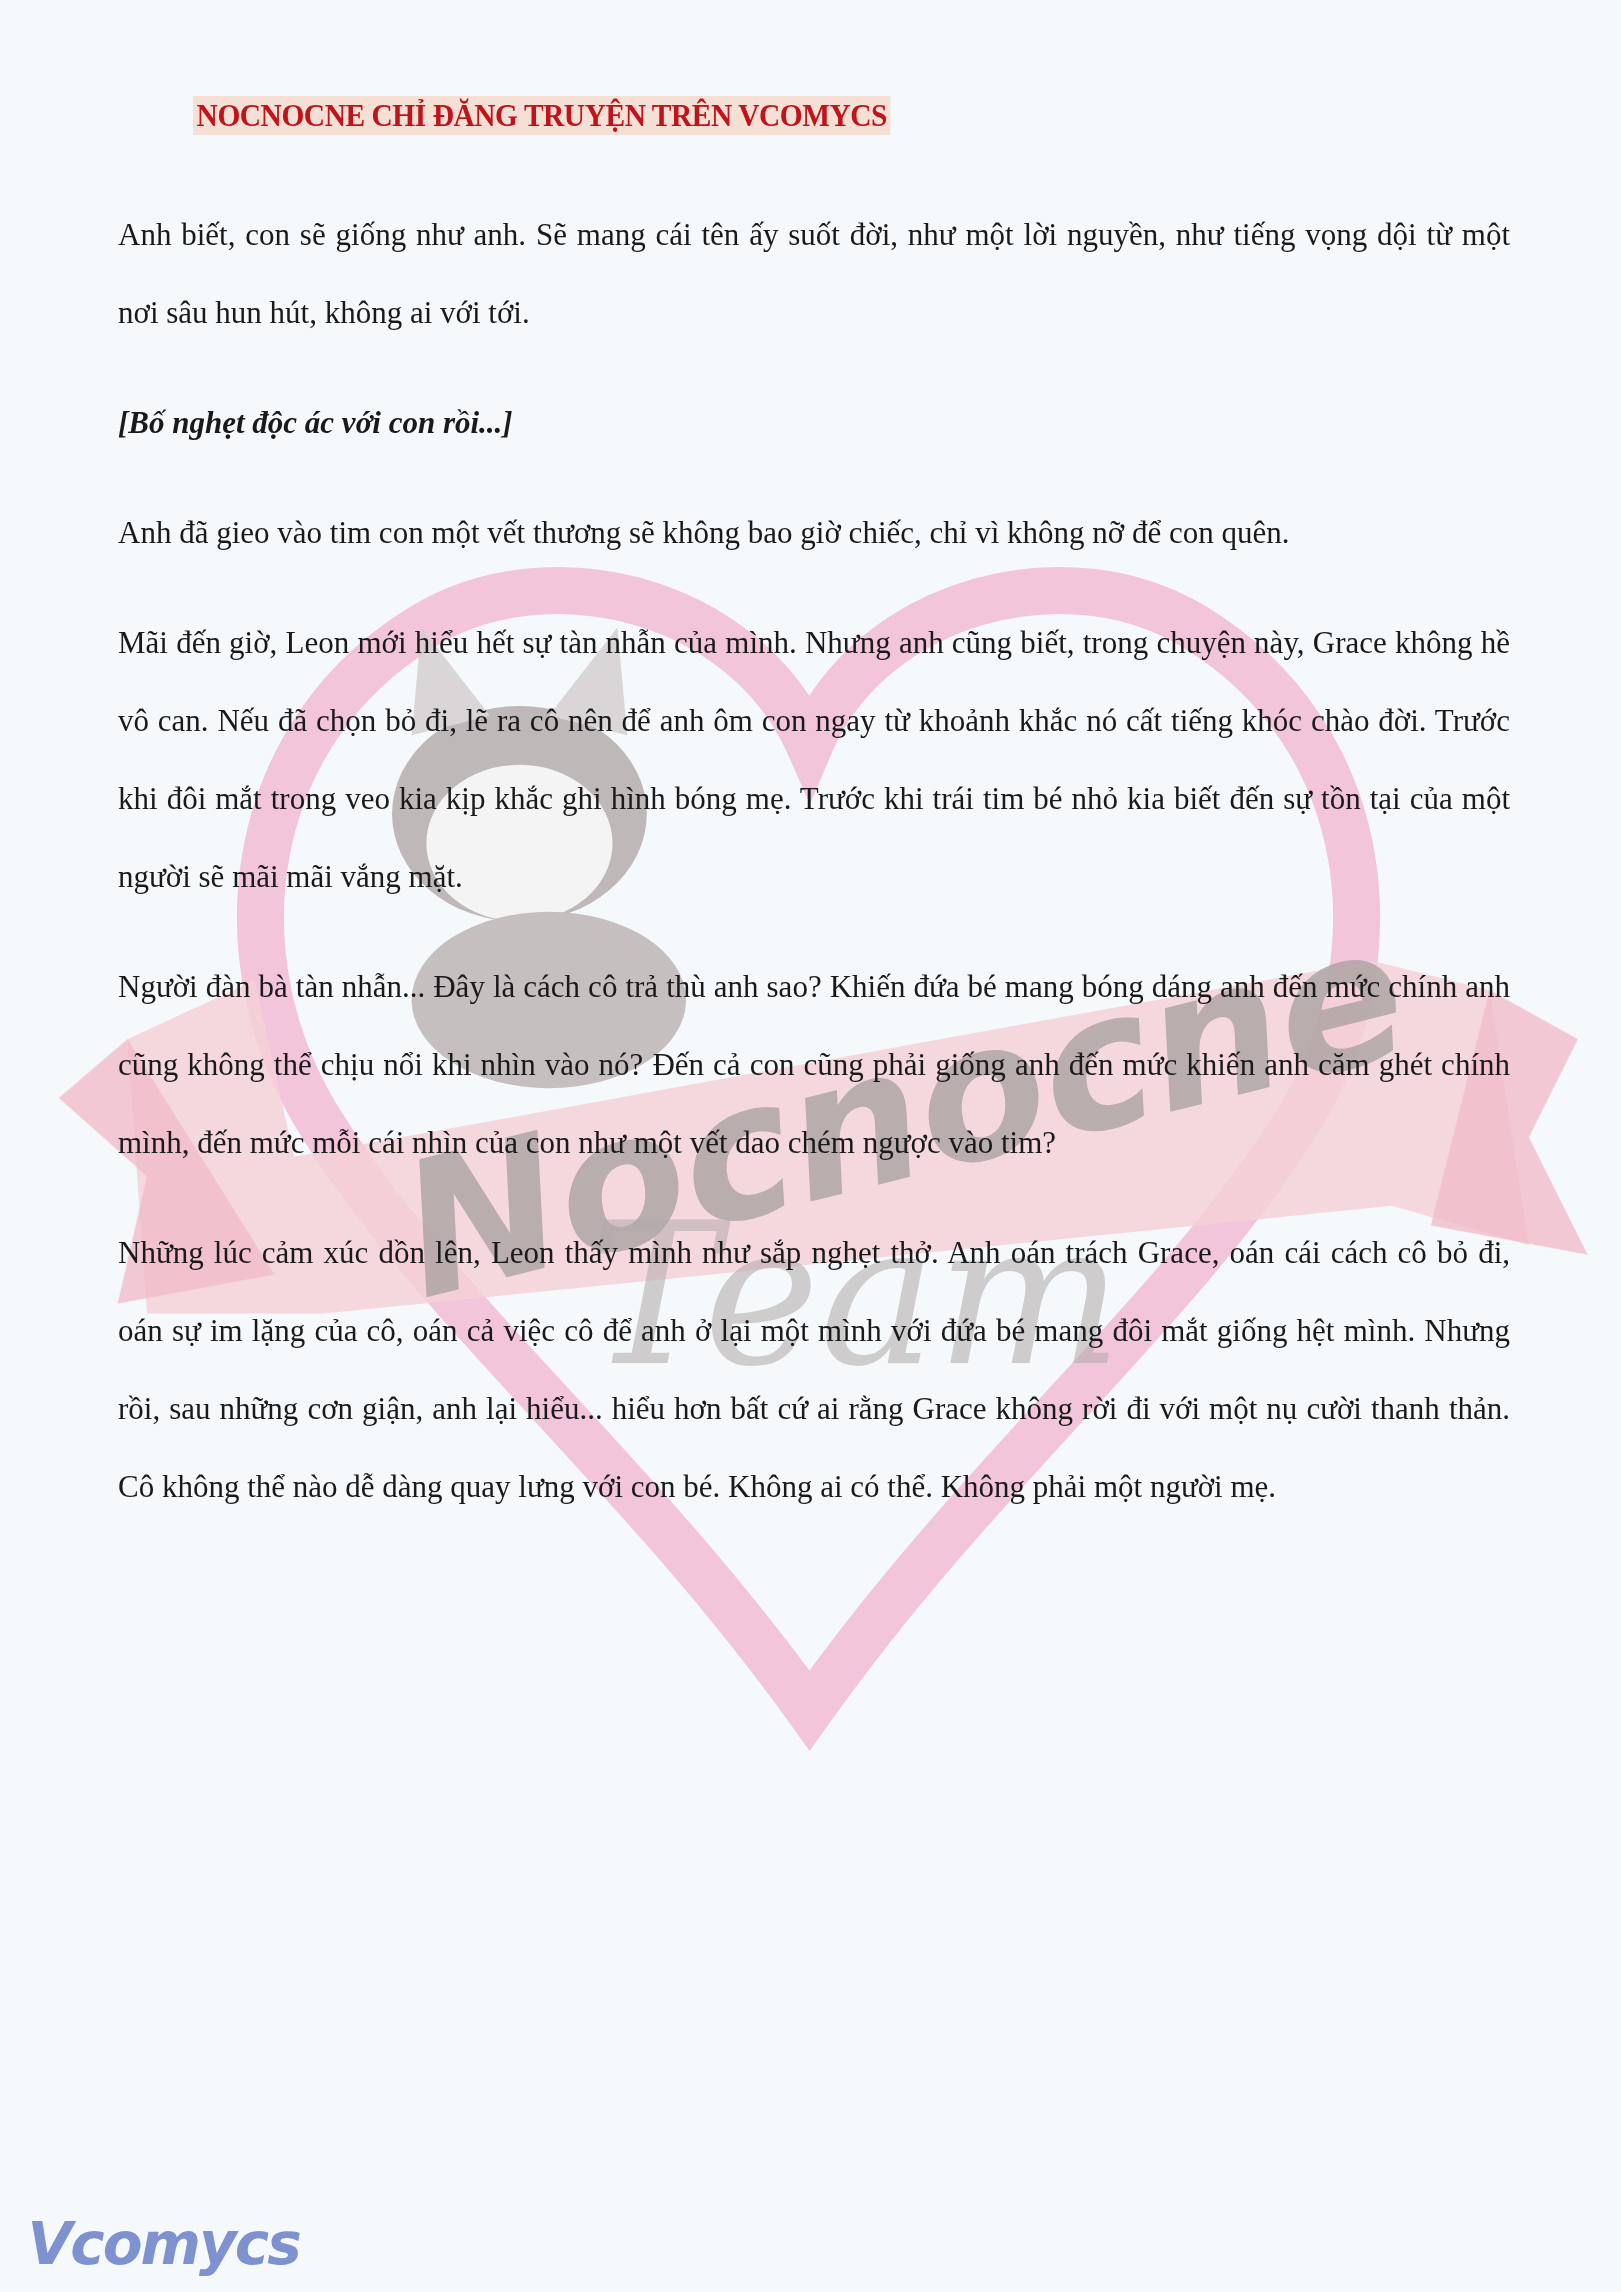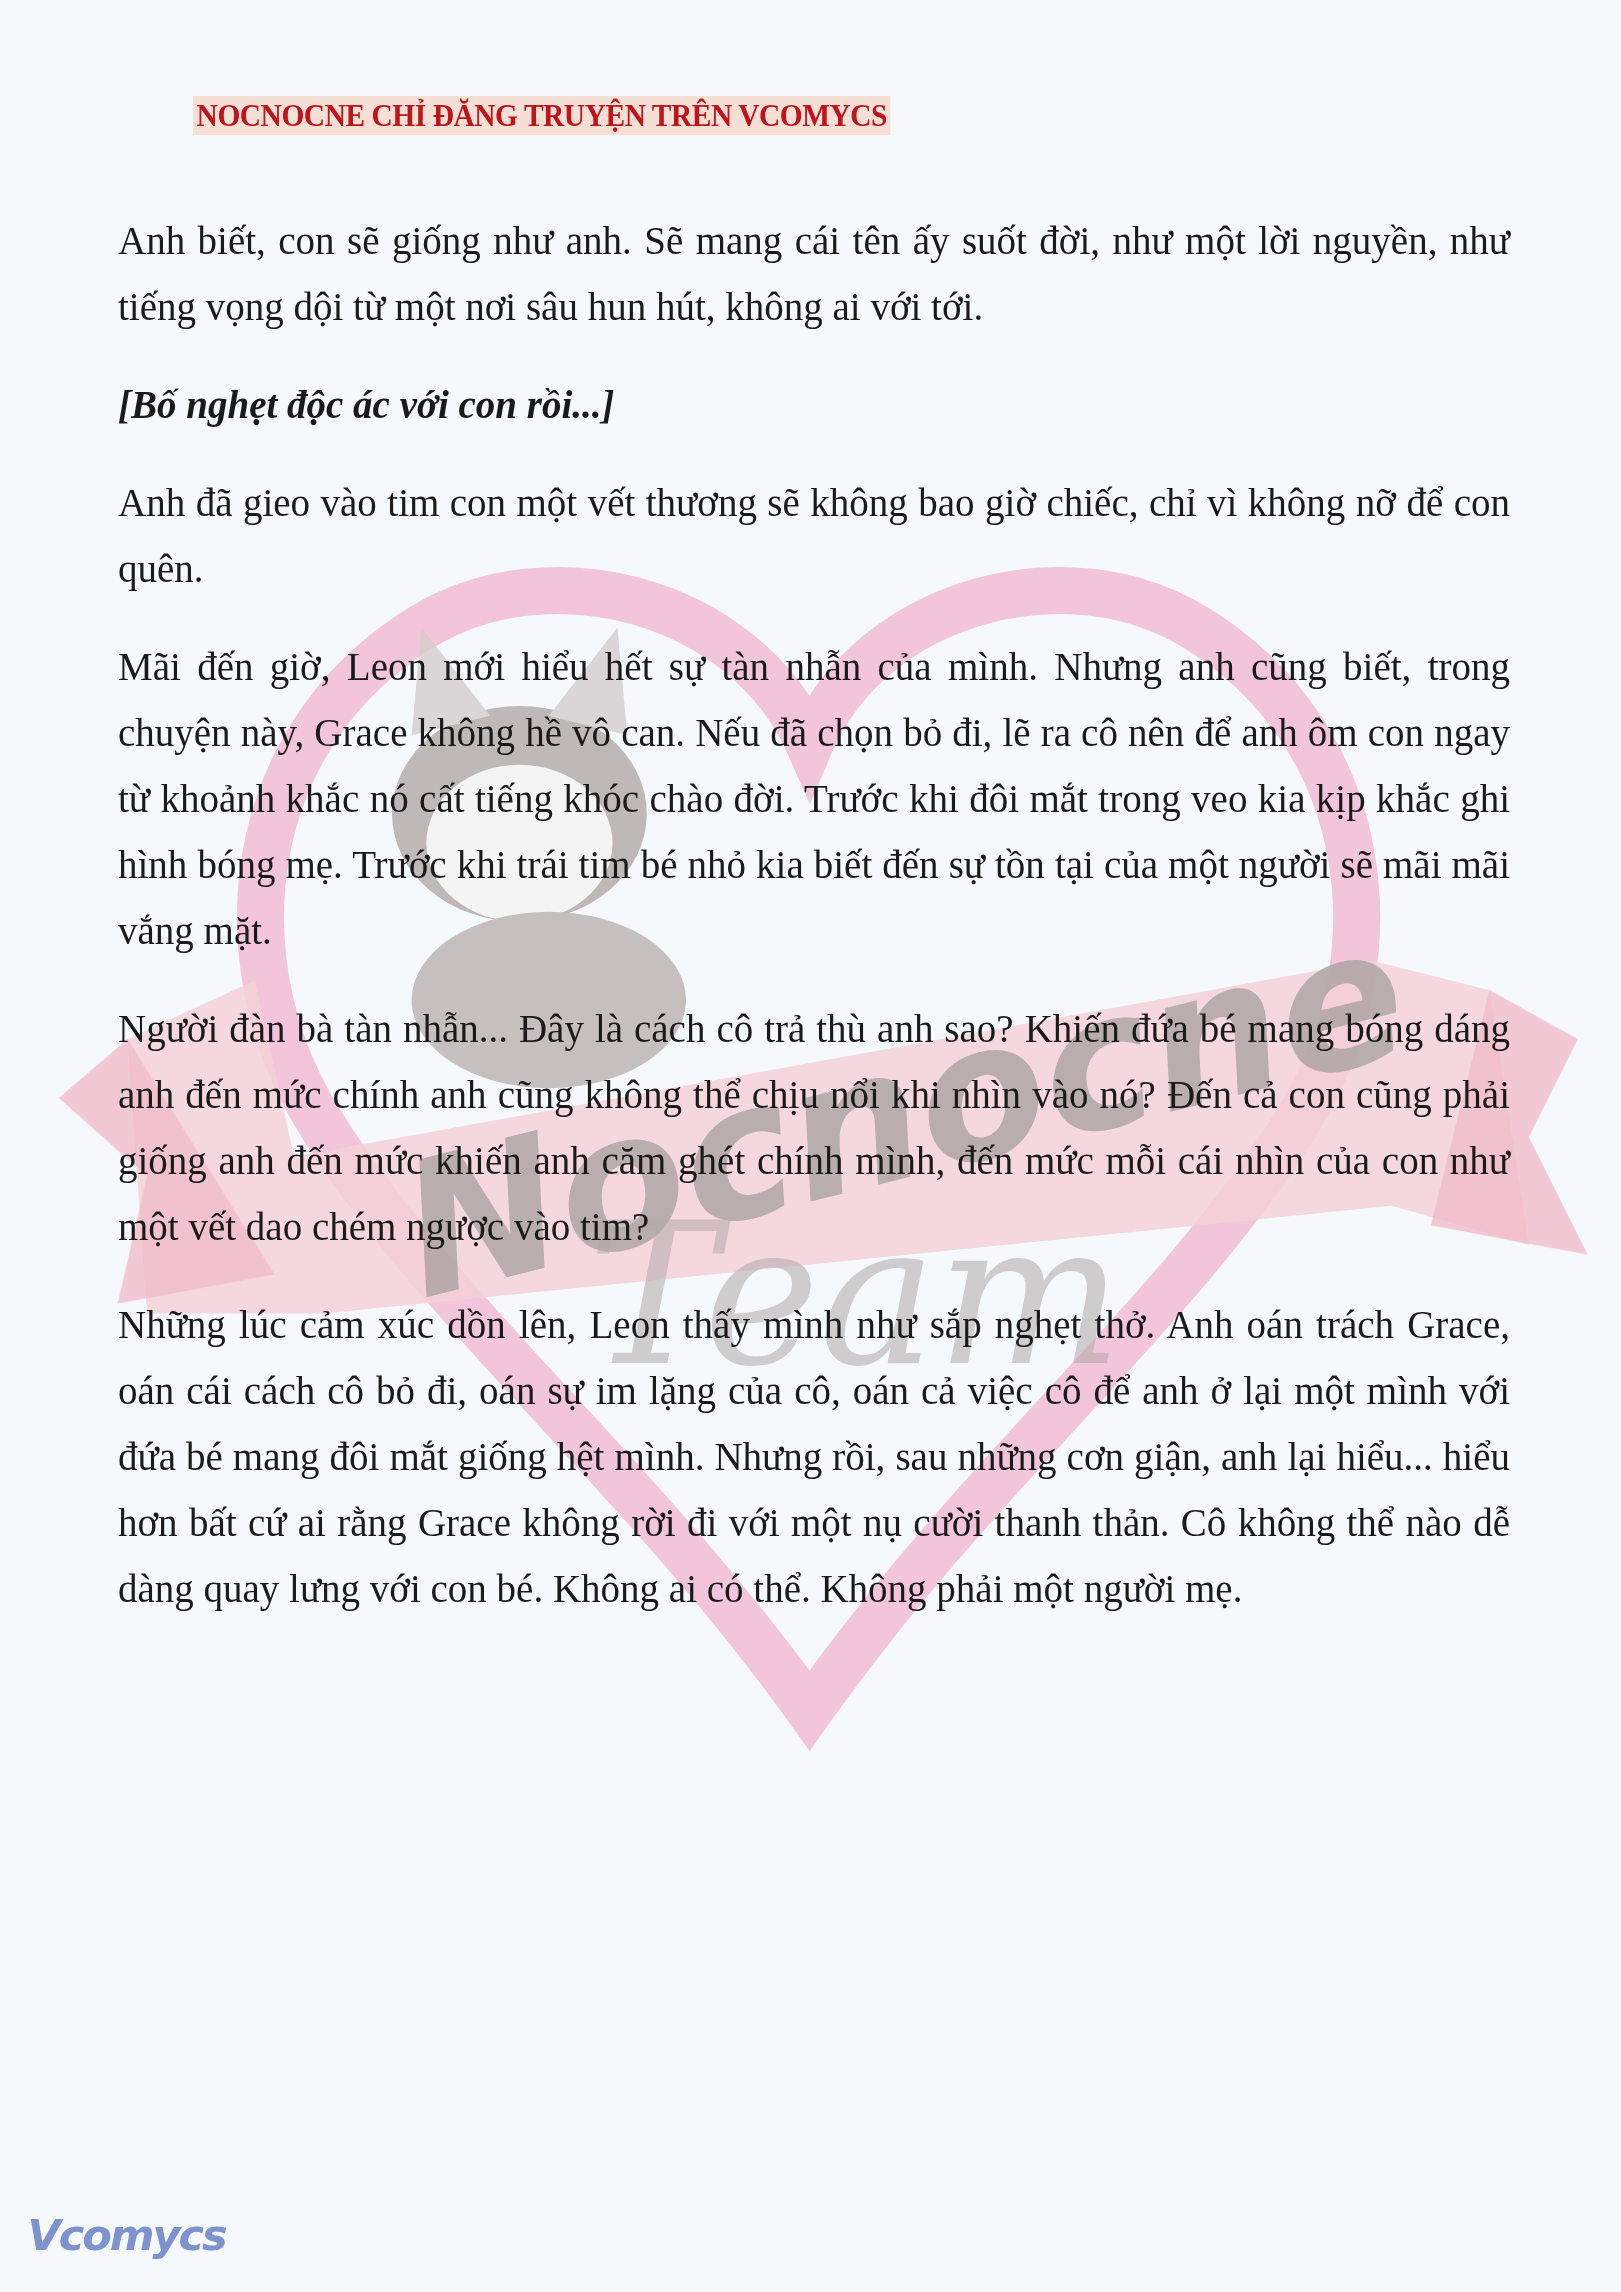--- a/index.html
+++ b/index.html
@@ -12,30 +12,30 @@
   .watermark { position: absolute; left: 0; top: 0; width: 1621px; height: 2293px; pointer-events: none; z-index: 0; }
   .header-banner {
     position: absolute; left: 193px; top: 96px;
     background: #f6e0d6; padding: 2px 3.9px;
     font-family: "Liberation Serif", serif; font-weight: bold;
     font-size: 32px; letter-spacing: -0.5px;
     color: #c0131a; line-height: 35px; z-index: 2;
     transform: scaleX(0.92); transform-origin: left center;
   }
   .content {
-    position: absolute; left: 118px; top: 208px; width: 1392px; z-index: 2;
-    font-size: 39px; line-height: 66px;
+    position: absolute; left: 118px; top: 196px; width: 1392px; z-index: 2;
+    font-size: 31px; line-height: 78px;
   }
   .para { margin: 0 0 32px 0; text-align: justify; text-align-last: left; }
   .para.italic { font-style: italic; font-weight: bold; }
   .para.short { margin-bottom: 32px; }
   .logo {
     position: absolute; left: 27.4px; top: 2210px; z-index: 2;
     font-family: "DejaVu Sans", sans-serif; font-weight: bold; font-style: italic;
-    font-size: 43px; color: #7d92cf; letter-spacing: -2px;
+    font-size: 58px; color: #7d92cf; letter-spacing: -2px;
   }
 </style>
 </head>
 <body>
 
 <svg class="watermark" viewBox="0 0 1654 2339" xmlns="http://www.w3.org/2000/svg">
   <g opacity="0.75">
 
     <path d="M826 760 C 760 610, 560 560, 430 640 C 250 750, 220 980, 330 1150 C 450 1340, 650 1500, 826 1745 C 1000 1500, 1200 1340, 1320 1150 C 1430 980, 1400 750, 1220 640 C 1090 560, 890 610, 826 760 Z" fill="none" stroke="#f2b3cf" stroke-width="48"></path>
 

